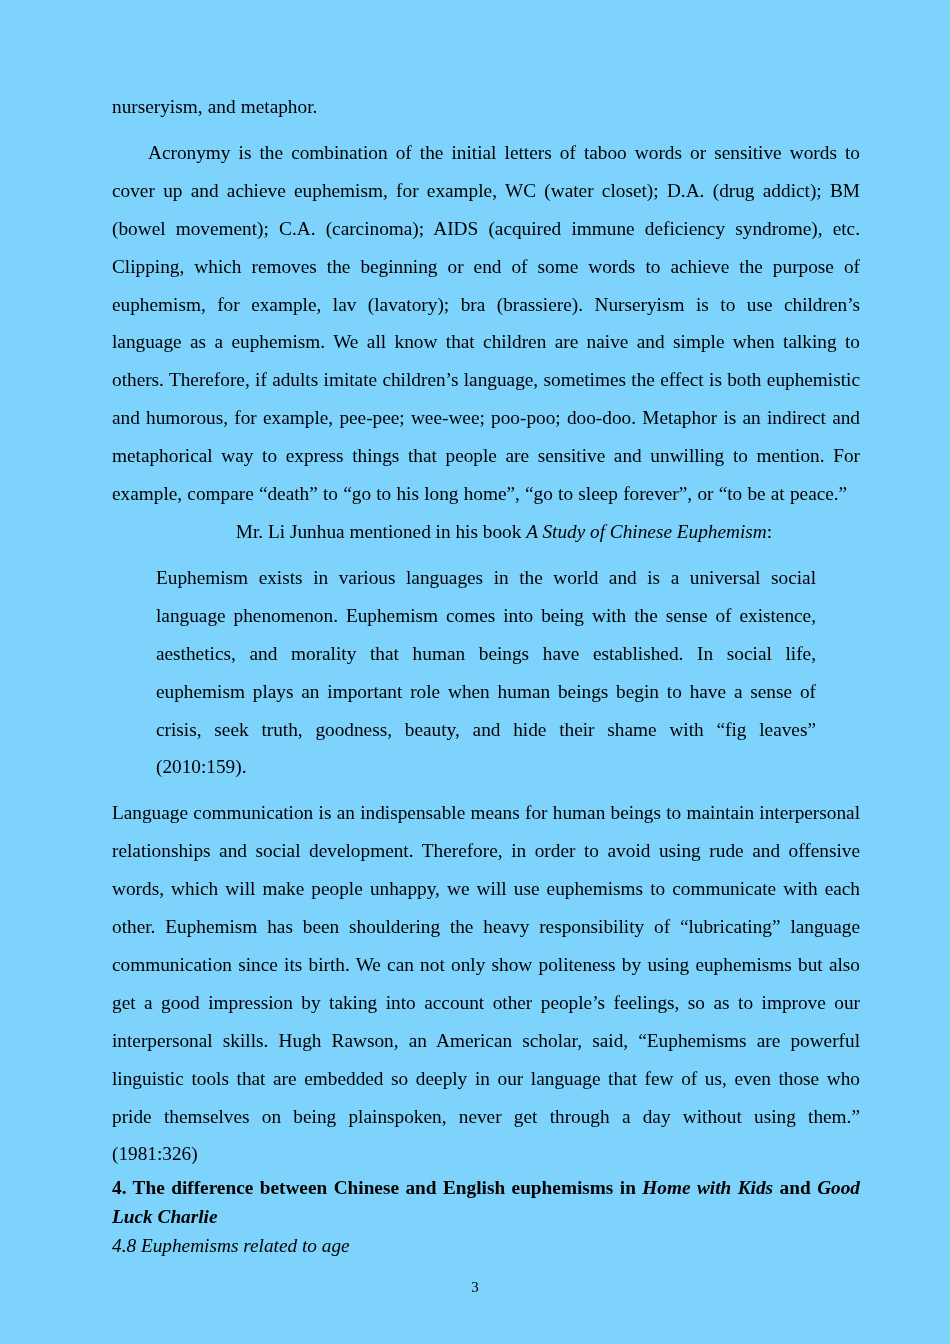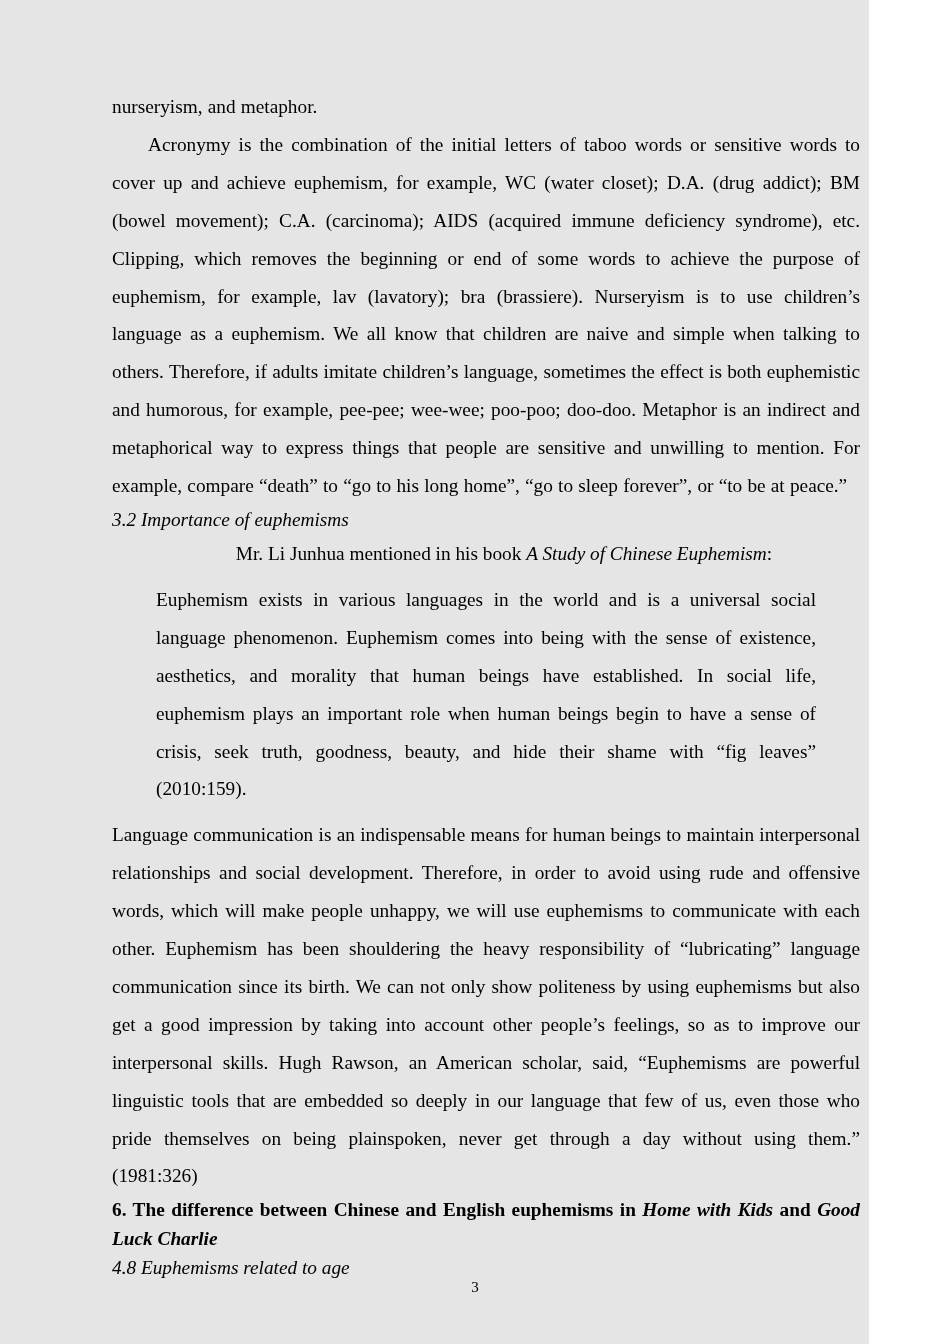--- a/index.html
+++ b/index.html
@@ -14,23 +14,23 @@
     position: relative;
     font-family: "Liberation Serif", "DejaVu Serif", serif;
     color: #000000;
     overflow: hidden;
   }
 
   .page {
     position: absolute;
     left: 0;
     top: 0;
-    width: 869px;
+    width: 950px;
     height: 1344px;
-    background: #e5e5e5;
+    background: #7dd3fc;
   }
 
   .content {
     position: absolute;
     left: 112px;
     top: 88px;
     width: 748px;
   }
 
   
@@ -38,20 +38,21 @@
     font-size: 19.3px;
     line-height: 37.9px;
     text-align: justify;
     text-justify: inter-word;
     margin: 0;
     hyphens: none;
     word-spacing: 0.02em;
   }
   .para.indent-first {
     text-indent: 36px;
+    margin-top: 8px;
   }
   .para.noindent {
     text-indent: 0;
   }
 
   
   .subheading {
     font-size: 19.3px;
     line-height: 30px;
     font-style: italic;
@@ -110,32 +111,31 @@
 </head>
 <body>
 
 <div class="page">
   <div class="content">
 
     <p class="para noindent">nurseryism, and metaphor.</p>
 
     <p class="para indent-first">Acronymy is the combination of the initial letters of taboo words or sensitive words to cover up and achieve euphemism, for example, WC (water closet); D.A. (drug addict); BM (bowel movement); C.A. (carcinoma); AIDS (acquired immune deficiency syndrome), etc. Clipping, which removes the beginning or end of some words to achieve the purpose of euphemism, for example, lav (lavatory); bra (brassiere). Nurseryism is to use children’s language as a euphemism. We all know that children are naive and simple when talking to others. Therefore, if adults imitate children’s language, sometimes the effect is both euphemistic and humorous, for example, pee-pee; wee-wee; poo-poo; doo-doo. Metaphor is an indirect and metaphorical way to express things that people are sensitive and unwilling to mention. For example, compare “death” to “go to his long home”, “go to sleep forever”, or “to be at peace.”</p>
 
-    <p class="subheading">3.2 Importance of euphemisms</p>
 
     <p class="quote-intro">
       <span>Mr. Li Junhua mentioned in his book </span><span class="bookttl">A Study of Chinese Euphemism</span><span>:</span>
     </p>
 
     <p class="blockquote">Euphemism exists in various languages in the world and is a universal social language phenomenon. Euphemism comes into being with the sense of existence, aesthetics, and morality that human beings have established. In social life, euphemism plays an important role when human beings begin to have a sense of crisis, seek truth, goodness, beauty, and hide their shame with “fig leaves” (2010:159).</p>
 
     <p class="para noindent">Language communication is an indispensable means for human beings to maintain interpersonal relationships and social development. Therefore, in order to avoid using rude and offensive words, which will make people unhappy, we will use euphemisms to communicate with each other. Euphemism has been shouldering the heavy responsibility of “lubricating” language communication since its birth. We can not only show politeness by using euphemisms but also get a good impression by taking into account other people’s feelings, so as to improve our interpersonal skills. Hugh Rawson, an American scholar, said, “Euphemisms are powerful linguistic tools that are embedded so deeply in our language that few of us, even those who pride themselves on being plainspoken, never get through a day without using them.” (1981:326)</p>
 
     <p class="mainheading">
-      <span>6. The difference between Chinese and English euphemisms in </span><span class="bi">Home with Kids</span><span> and </span><span class="bi">Good Luck Charlie</span>
+      <span>4. The difference between Chinese and English euphemisms in </span><span class="bi">Home with Kids</span><span> and </span><span class="bi">Good Luck Charlie</span>
     </p>
 
     <p class="subheading">4.8 Euphemisms related to age</p>
 
 
   </div>
 
   <div class="footer">3</div>
 </div>
 

